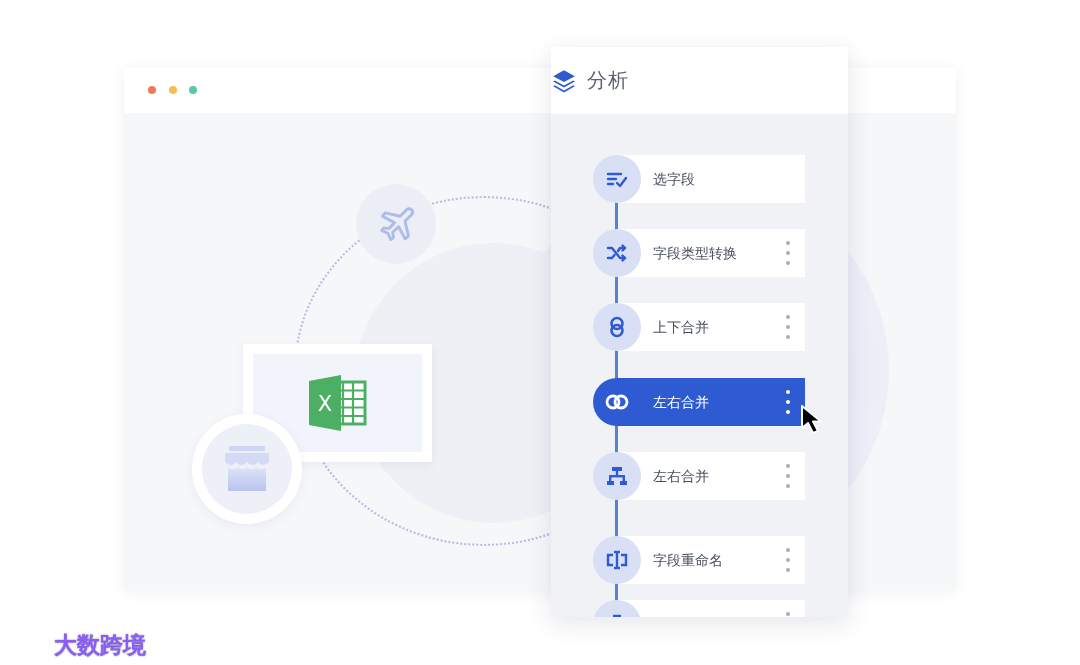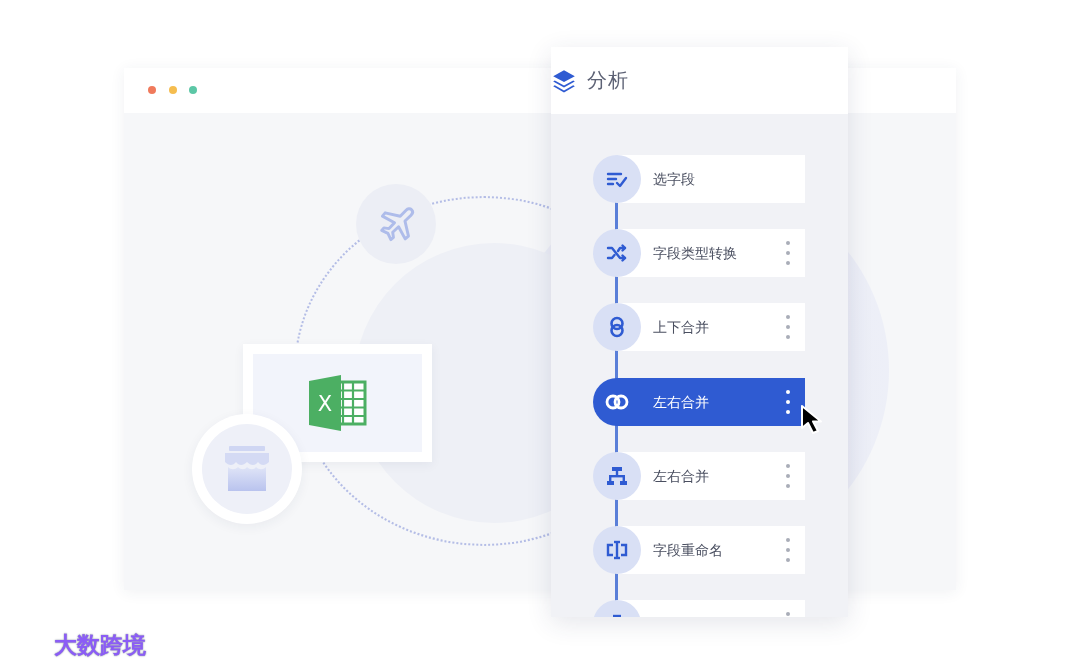--- a/index.html
+++ b/index.html
@@ -249,21 +249,21 @@
         </svg>
       </div>
       <span class="step-label">左右合并</span>
       <div class="step-more">
           <span></span>
           <span></span>
           <span></span>
         </div>
     </div>
 
-    <div class="step" style="top:479px;">
+    <div class="step" style="top:489px;">
       <div class="step-bar"></div>
       <div class="step-icon">
         <svg width="24" height="24" viewBox="0 0 24 24" fill="none" stroke="#2f5bd2" stroke-width="2.4">
           <path d="M8 7 H3 V17 H8"></path>
             <path d="M16 7 H21 V17 H16"></path>
           <line x1="12" y1="4" x2="12" y2="20"></line>
             <line x1="9" y1="4" x2="15" y2="4"></line>
             <line x1="9" y1="20" x2="15" y2="20"></line>
         </svg>
       </div>

